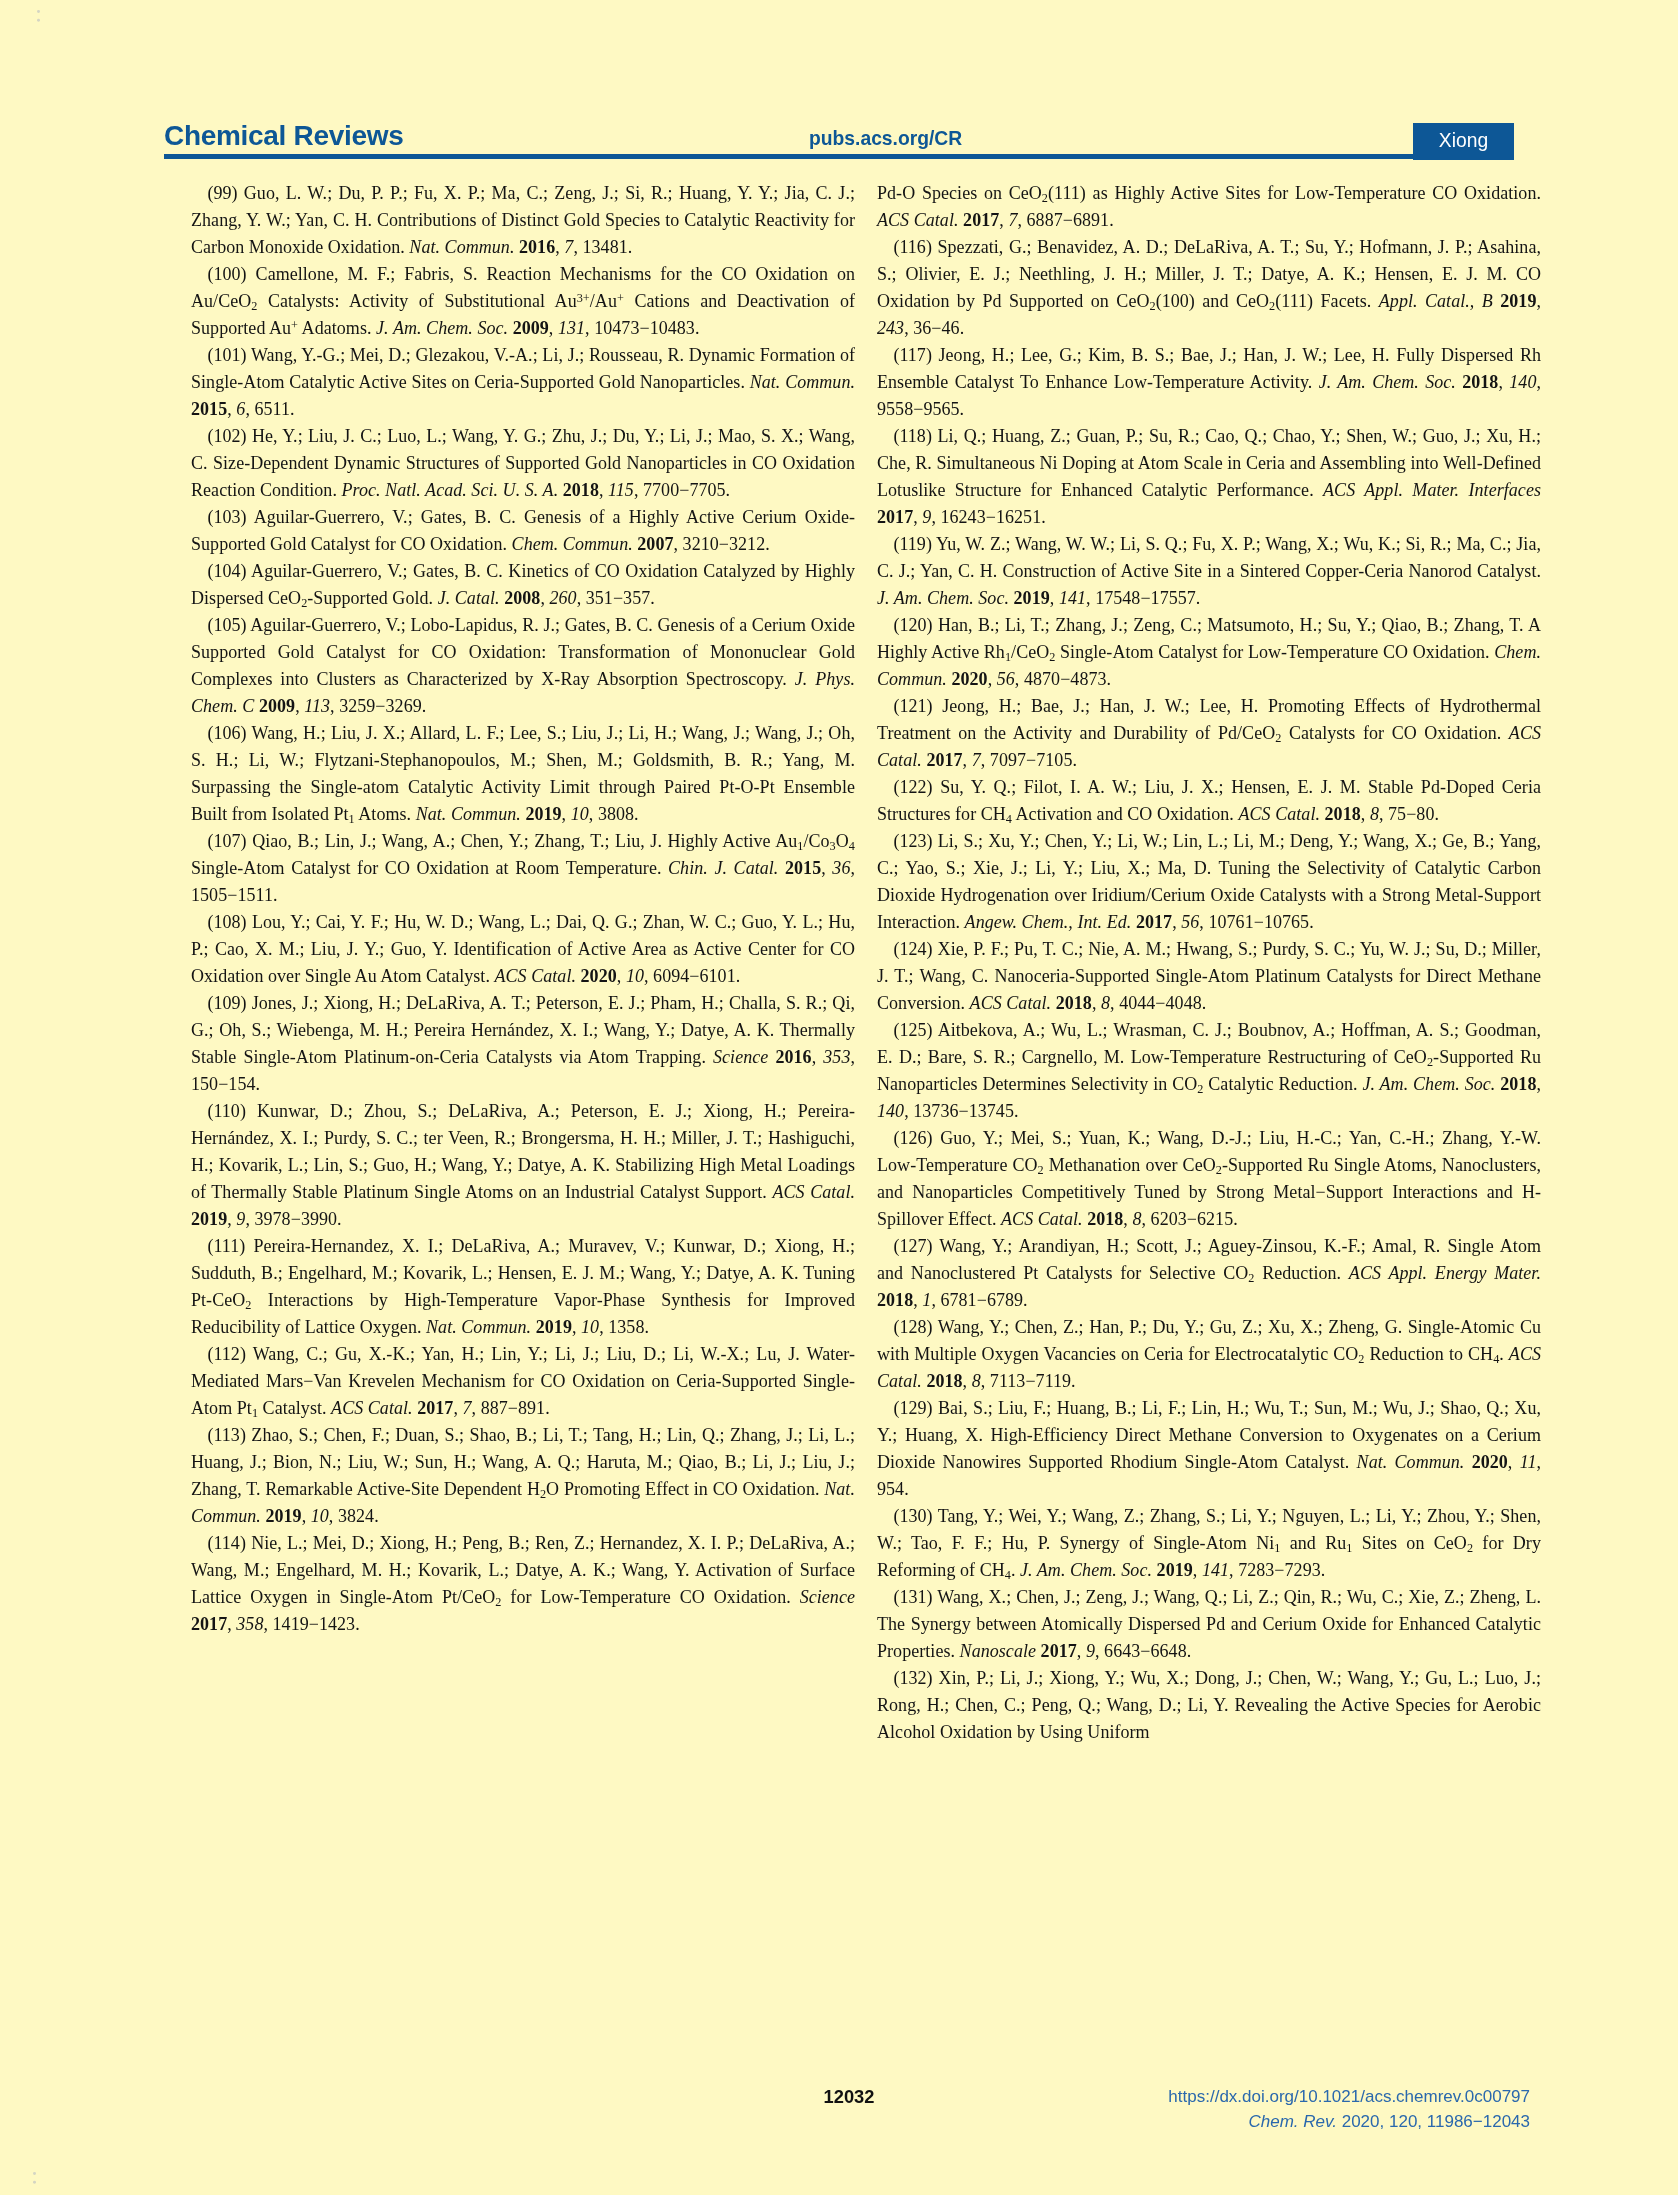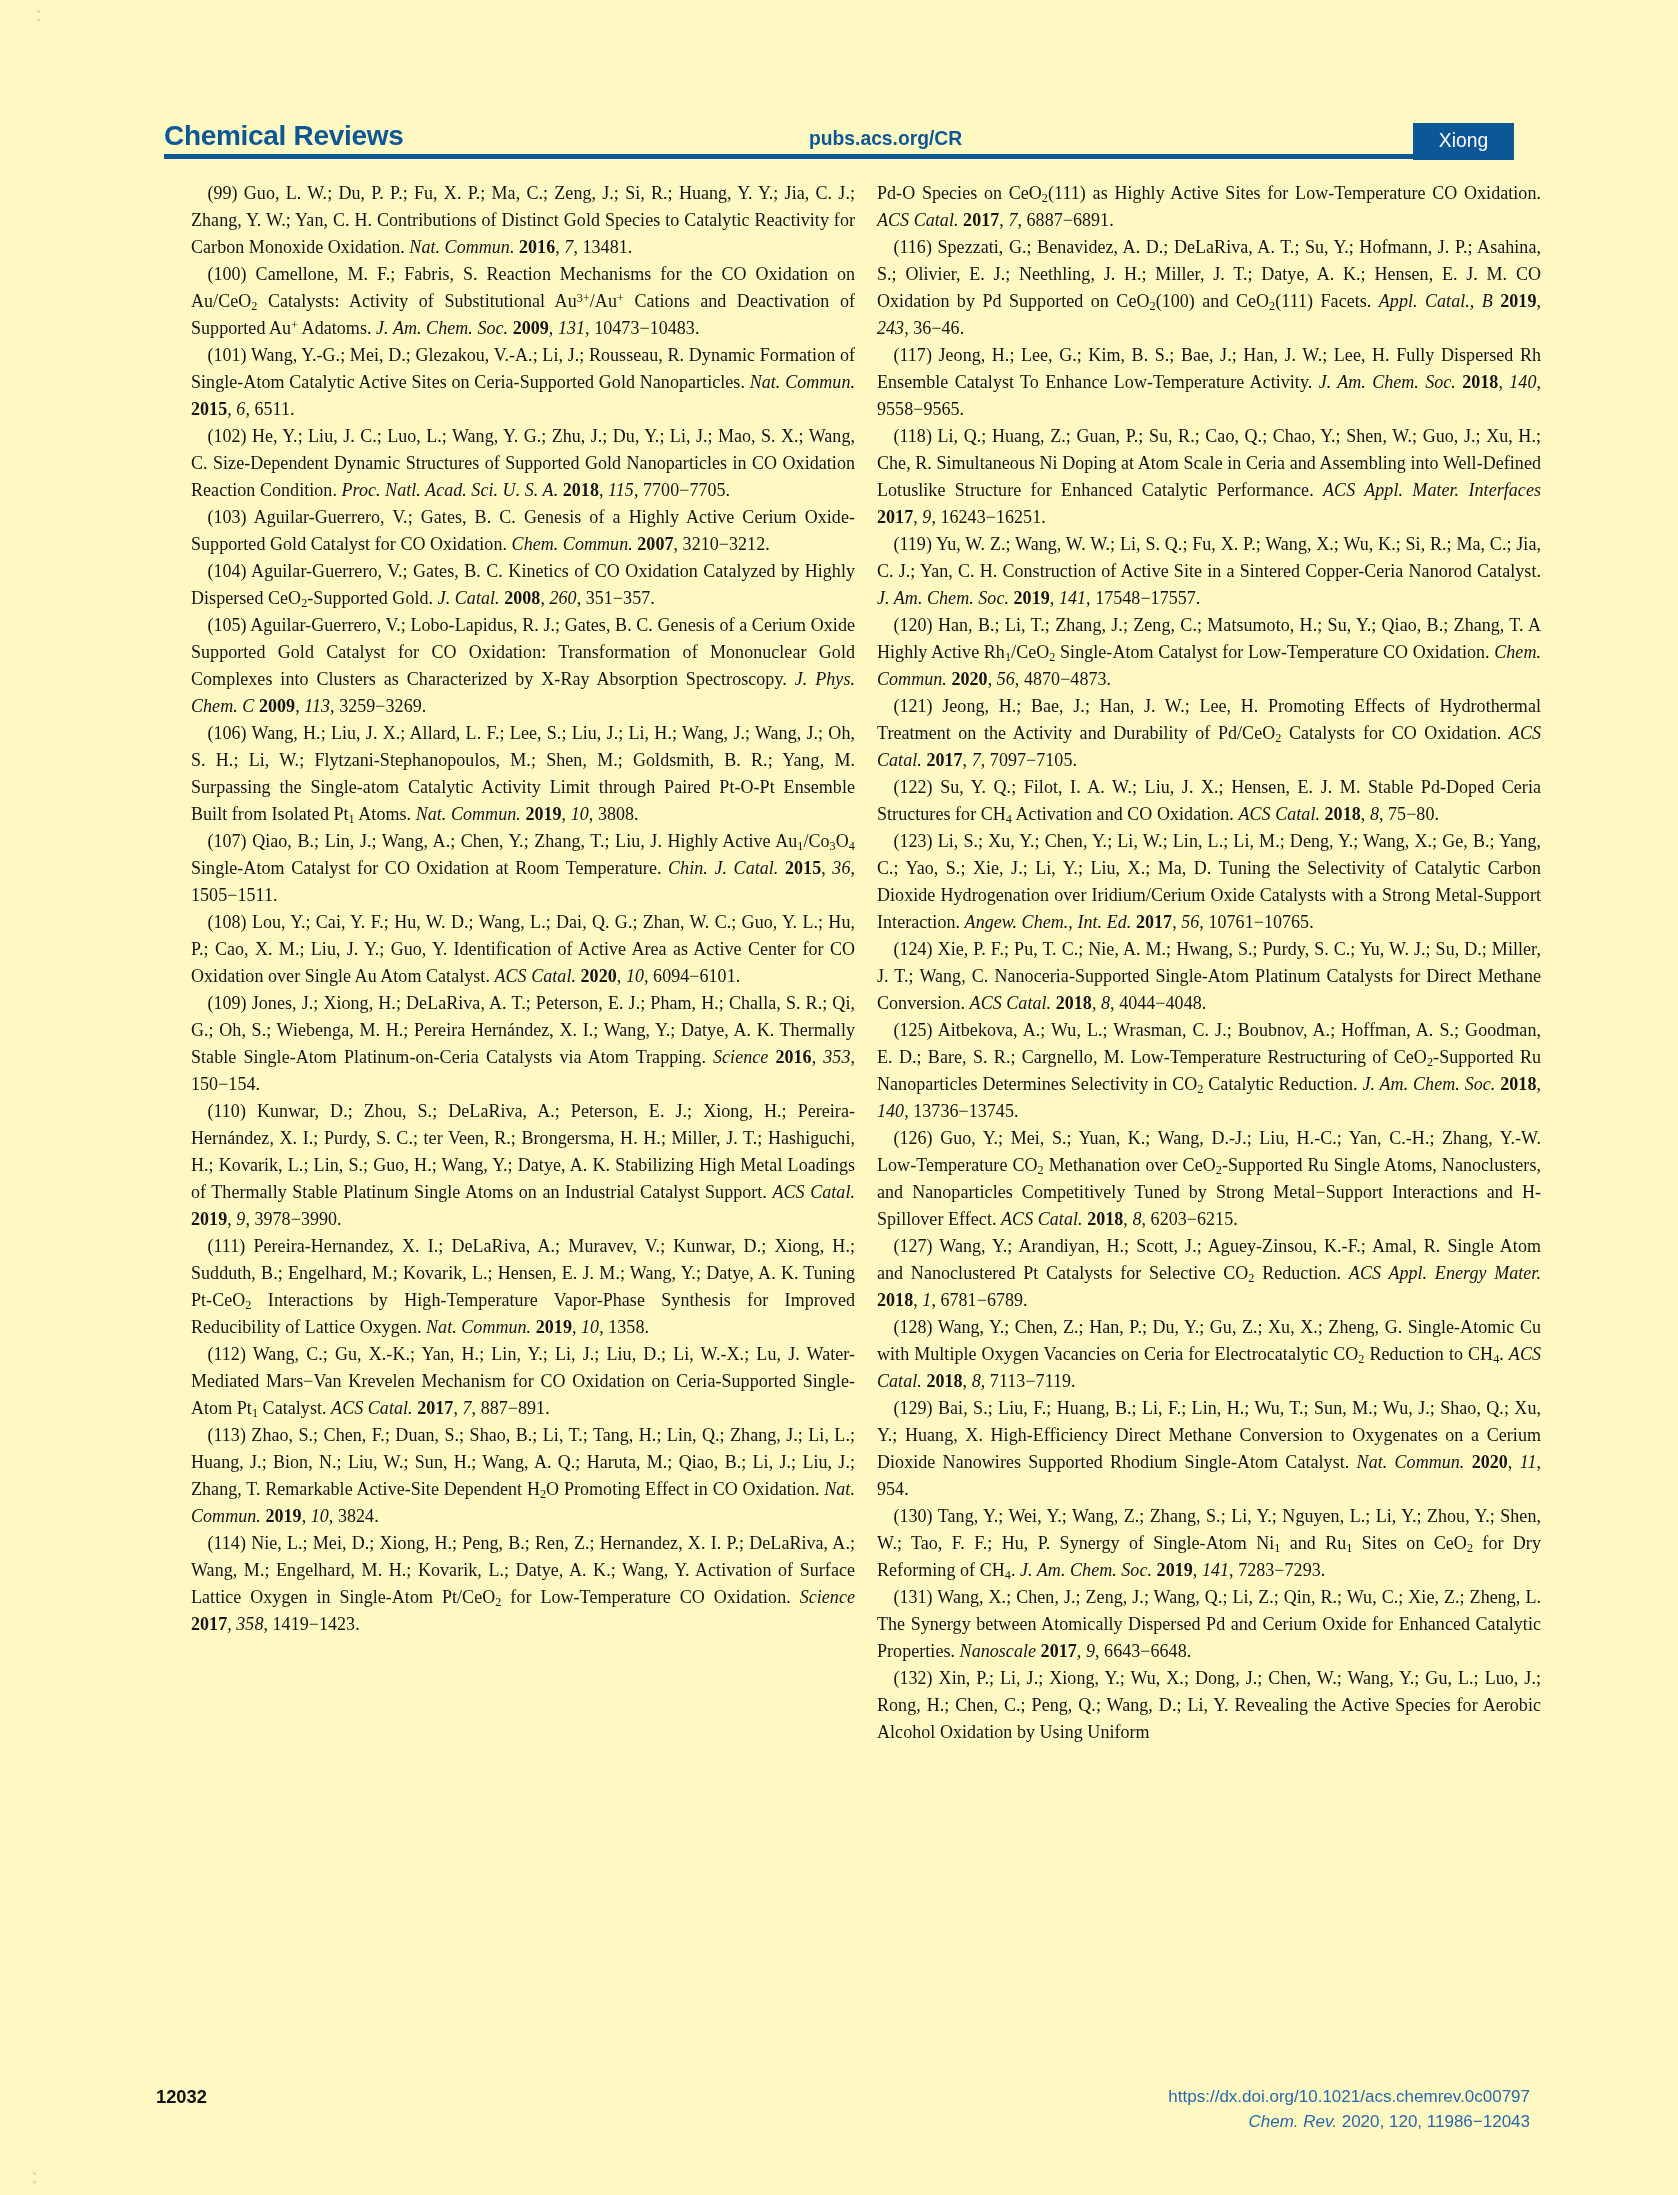--- a/index.html
+++ b/index.html
@@ -21,21 +21,21 @@
   
   .body-columns { position:absolute; left:164px; top:180px; width:1350px; display:flex; gap:22px;margin-left:27px; }
   .col { width:664px; font-size:18px; line-height:27px; text-align:justify; letter-spacing:0.05px; }
   .ref { margin:0; text-indent:16.4px; }
   .ref.cont { text-indent:0; }
   .col sub, .col sup { font-size:68%; line-height:0; }
   .col sub { vertical-align:baseline; position:relative; top:0.28em; }
   .col sup { vertical-align:baseline; position:relative; top:-0.45em; }
 
   
-  .footer-pagenum { position:absolute; top:2086px; left:156px; width:1350px; text-align:left;
+  .footer-pagenum { position:absolute; top:2086px; left:174px; width:1350px; text-align:center;
                     font-family:"Liberation Sans", sans-serif; font-weight:700; font-size:18.3px; color:#111; }
   .footer-right { position:absolute; top:2084px; right:148px; text-align:right;
                   font-family:"Liberation Sans", sans-serif; font-size:17px; line-height:25px; }
   .doi-link { color:var(--footer-blue); text-decoration:none; display:block; }
   .footer-citation { color:var(--footer-blue); display:block; }
 
   
   .reg-mark { position:absolute; width:2.9px; height:2.9px; border-radius:50%; background:#b9bec4; opacity:0.6; }
   .reg-mark.tl { left:37px; top:9.7px; box-shadow:0 8.7px 0 #b9bec4; }
   .reg-mark.bl { left:33px; top:2172px; box-shadow:0 8.7px 0 #b9bec4; }

